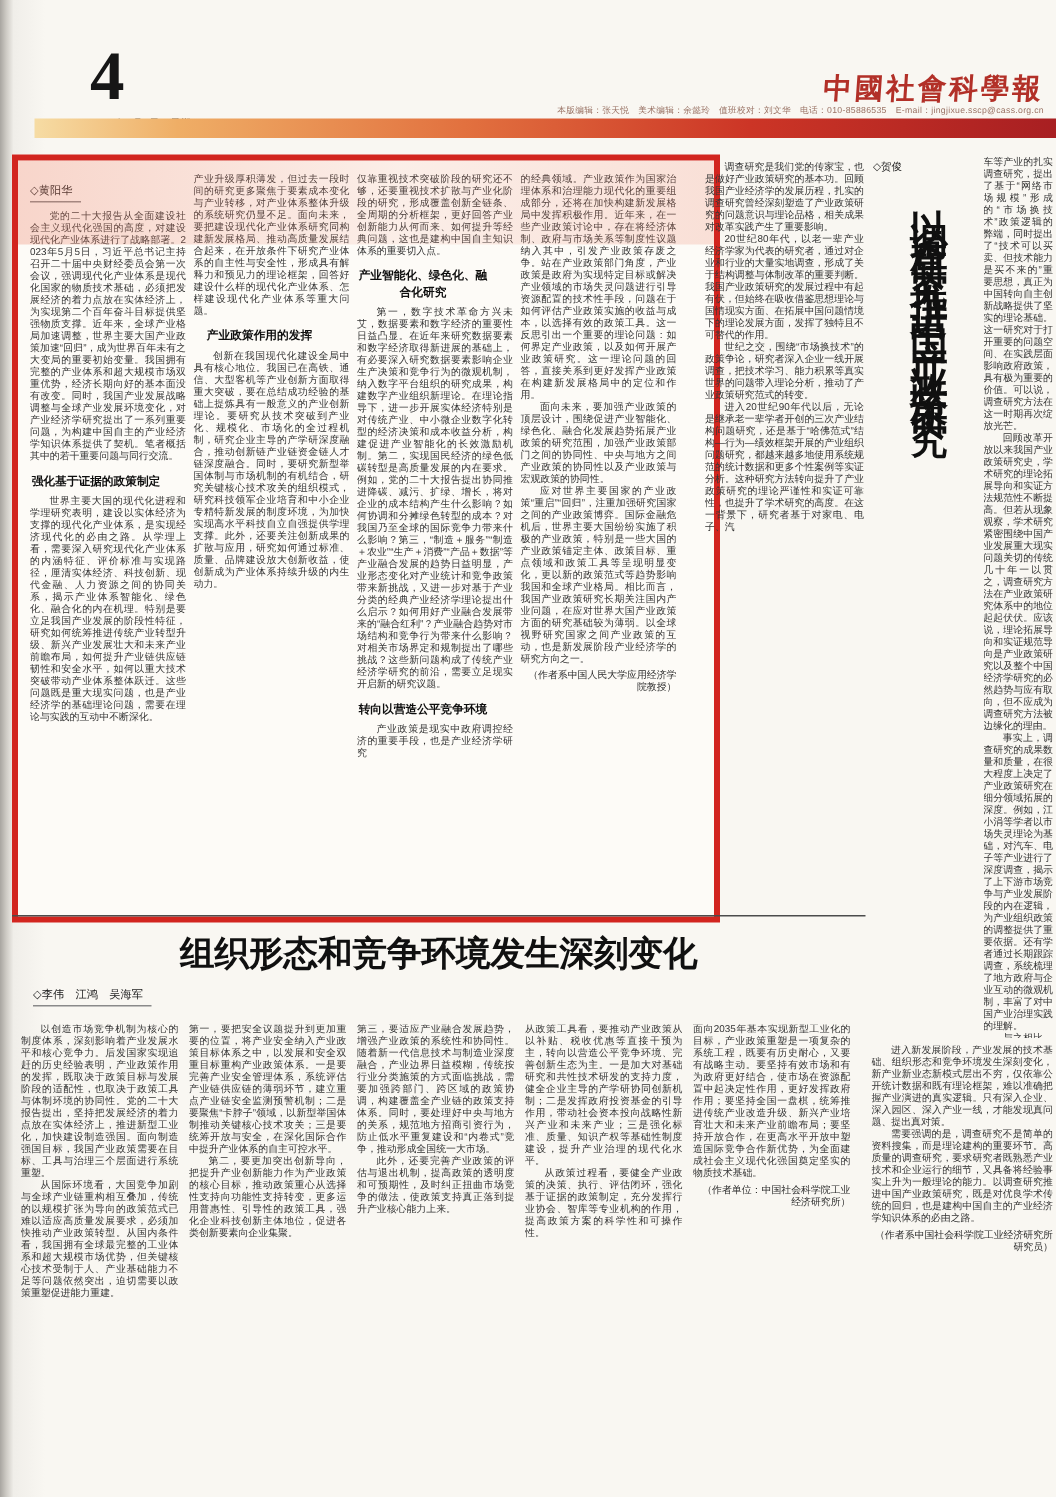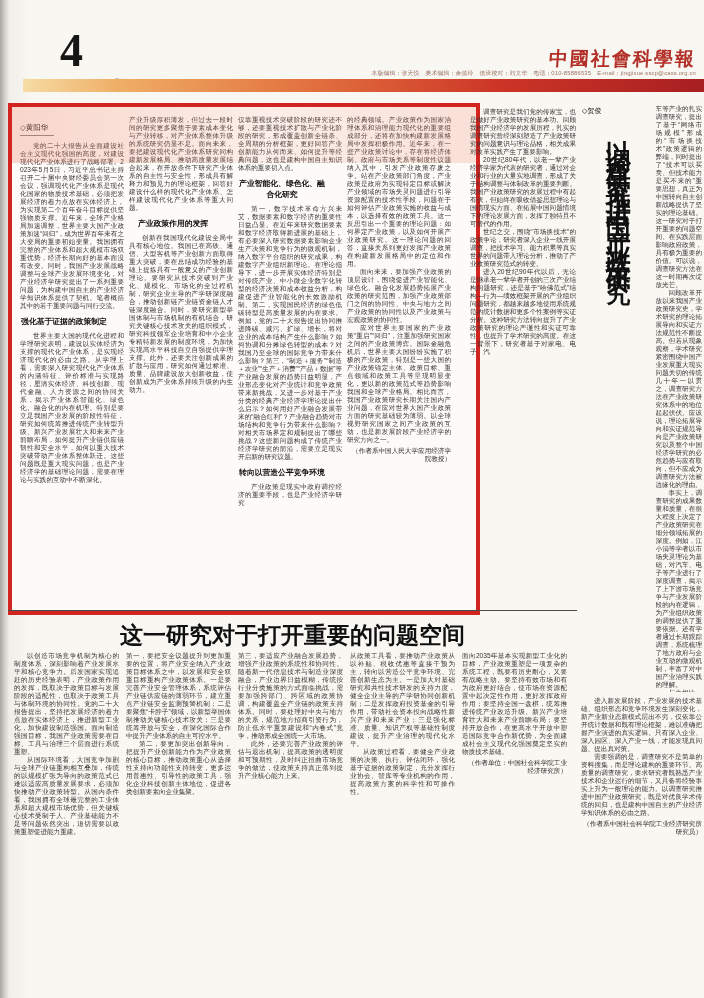--- a/index.html
+++ b/index.html
@@ -128,21 +128,24 @@
     <div class="rs-bottom">
       <div>
           <p class="bp">进入新发展阶段，产业发展的技术基础、组织形态和竞争环境发生深刻变化，新产业新业态新模式层出不穷，仅依靠公开统计数据和既有理论框架，难以准确把握产业演进的真实逻辑。只有深入企业、深入园区、深入产业一线，才能发现真问题、提出真对策。</p>
           <p class="bp">需要强调的是，调查研究不是简单的资料搜集，而是理论建构的重要环节。高质量的调查研究，要求研究者既熟悉产业技术和企业运行的细节，又具备将经验事实上升为一般理论的能力。以调查研究推进中国产业政策研究，既是对优良学术传统的回归，也是建构中国自主的产业经济学知识体系的必由之路。</p>
           <p class="bp credit">（作者系中国社会科学院工业经济研究所研究员）</p>
         </div>
     </div>
   </div>
 
   <div class="botart">
-    <h2 class="bothl">这一研究对于打开重要的问题空间</h2>
+    <h2 class="bothl">组织形态和竞争环境发生深刻变化</h2>
+    <div class="botby">
+      <span class="byline">◇李伟　江鸿　吴海军</span>
+    </div>
     <div class="botrow">
       <div class="bcol">
           <div>
             <p class="bp">以创造市场竞争机制为核心的制度体系，深刻影响着产业发展水平和核心竞争力。后发国家实现追赶的历史经验表明，产业政策作用的发挥，既取决于政策目标与发展阶段的适配性，也取决于政策工具与体制环境的协同性。党的二十大报告提出，坚持把发展经济的着力点放在实体经济上，推进新型工业化，加快建设制造强国。面向制造强国目标，我国产业政策需要在目标、工具与治理三个层面进行系统重塑。</p>
             <p class="bp">从国际环境看，大国竞争加剧与全球产业链重构相互叠加，传统的以规模扩张为导向的政策范式已难以适应高质量发展要求，必须加快推动产业政策转型。从国内条件看，我国拥有全球最完整的工业体系和超大规模市场优势，但关键核心技术受制于人、产业基础能力不足等问题依然突出，迫切需要以政策重塑促进能力重建。</p>
           </div>
         </div>
       <div class="bcol">
           <div>
             <p class="bp ni">第一，要把安全议题提升到更加重要的位置，将产业安全纳入产业政策目标体系之中，以发展和安全双重目标重构产业政策体系。一是要完善产业安全管理体系，系统评估产业链供应链的薄弱环节，建立重点产业链安全监测预警机制；二是要聚焦“卡脖子”领域，以新型举国体制推动关键核心技术攻关；三是要统筹开放与安全，在深化国际合作中提升产业体系的自主可控水平。</p>

